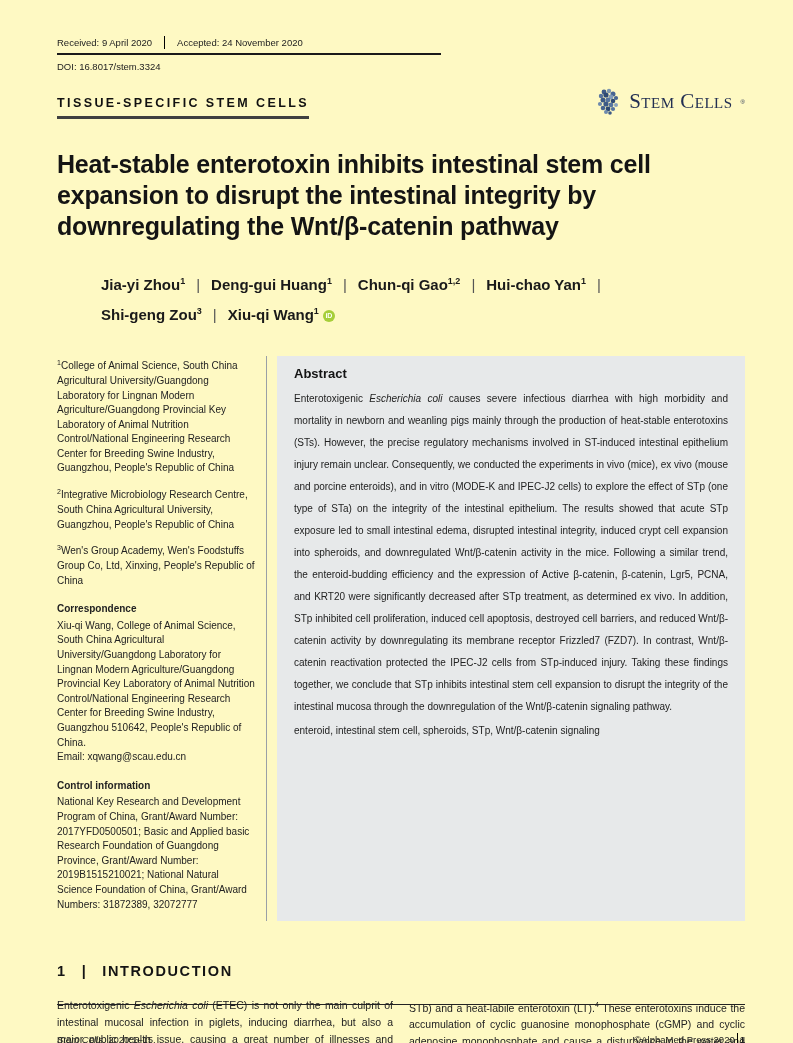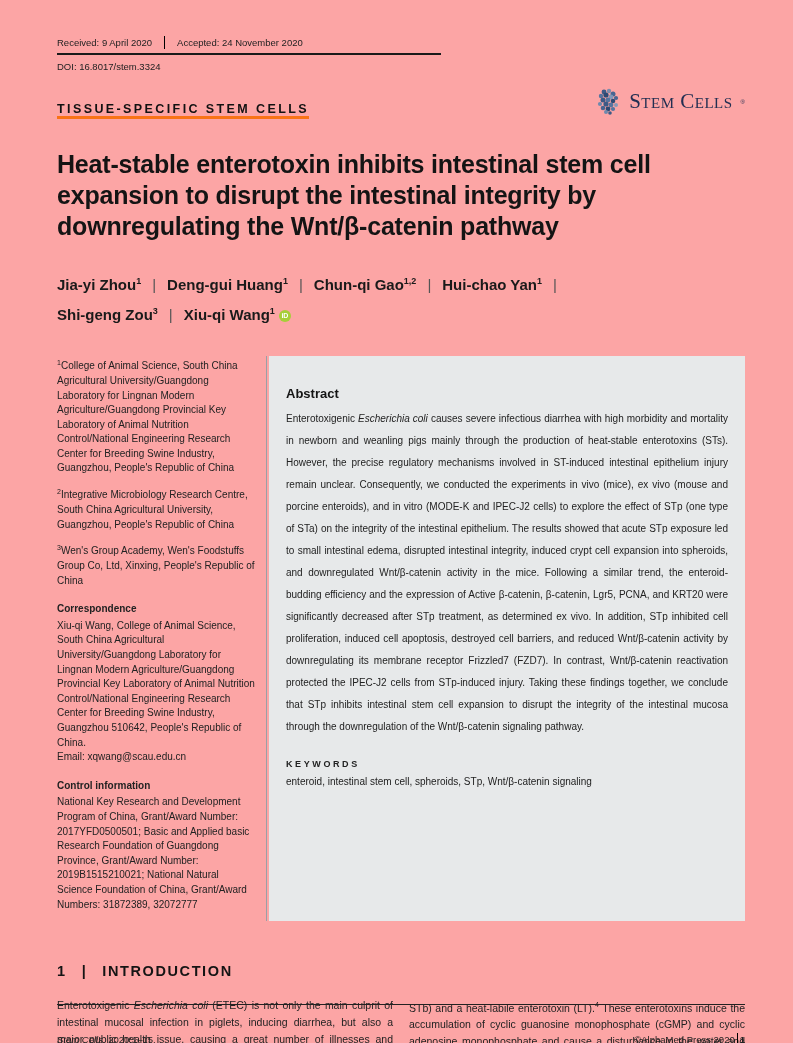--- a/index.html
+++ b/index.html
@@ -1,62 +1,62 @@
 <!DOCTYPE html>
 <html><head>
 <meta charset="utf-8">
 <style>
   html,body{margin:0;padding:0;background:#ffffff;}
   .page{
     width:793px;height:1043px;position:relative;overflow:hidden;
-    box-sizing:border-box;background:#fca5a5;color:#1c1c1c;
+    box-sizing:border-box;background:#fef9c3;color:#1c1c1c;
     font-family:"Liberation Sans","DejaVu Sans",sans-serif;
     padding:36px 48px 0 57px;
   }
   
   .received-row{
     display:flex;align-items:center;gap:12px;
     font-size:9.5px;color:#222;
     border-bottom:2px solid #1a1a1a;width:384px;padding-bottom:4px;
   }
   .meta-divider{width:1px;height:13px;background:#000;}
   .doi-row{margin-top:6px;font-size:9.5px;color:#222;}
   
   .section-row{display:flex;justify-content:space-between;align-items:flex-end;margin-top:14px;}
   .section-label{
     font-weight:bold;font-size:12.5px;letter-spacing:2.4px;color:#111;
-    border-bottom:3px solid #f97316;
+    border-bottom:3px solid #404040;padding-bottom:6px;
   }
   .logo{display:flex;align-items:center;gap:7px;padding-bottom:2px;}
   .logo-text{
     font-family:"Liberation Serif","DejaVu Serif",serif;
     font-variant:small-caps;font-size:21px;color:#222f52;letter-spacing:0.5px;line-height:1;
   }
   .logo-reg{font-size:6px;color:#222f52;vertical-align:top;margin-left:1px;}
   
   .title{
     margin-top:30px;width:672px;
     font-size:25px;font-weight:bold;line-height:31px;color:#141414;letter-spacing:-0.2px;
   }
-  .authors{margin-top:26px;font-size:15px;font-weight:bold;color:#1a1a1a;line-height:27px;}
+  .authors{margin-top:26px;font-size:15px;font-weight:bold;color:#1a1a1a;line-height:27px;margin-left:44px;}
   .authors sup{font-size:9px;font-weight:bold;}
   .author-sep{font-weight:400;color:#555;margin:0 11px;}
   .orcid{
     display:inline-flex;align-items:center;justify-content:center;
     width:12px;height:12px;border-radius:50%;background:#a6ce39;color:#fff;
     font-size:7px;font-weight:bold;margin-left:4px;vertical-align:2px;font-style:normal;
   }
   
   .meta-cols{display:flex;margin-top:28px;align-items:stretch;}
   .sidebar{width:198px;font-size:10px;line-height:14.6px;color:#222;}
   .sidebar p{margin:0 0 9px 0;}
   .sidebar .head{font-weight:bold;margin:14px 0 2px 0;}
   .sidebar sup{font-size:7px;}
   .vrule{width:1px;background:#9aa0a6;margin-left:11px;}
-  .abstract-box{flex:1;margin-left:2px;background:#e7e9ea;padding:28px 17px 16px 17px;}
+  .abstract-box{flex:1;margin-left:10px;background:#e7e9ea;padding:8px 17px 16px 17px;}
   .abstract-head{font-size:13px;font-weight:bold;color:#141414;margin:2px 0 7px 0;}
   .abstract-text{font-size:10px;line-height:22px;text-align:justify;color:#222;margin:0;}
   .kw-head{font-size:9px;font-weight:bold;letter-spacing:2.6px;color:#222;margin-top:21px;}
   .kw-text{font-size:10px;color:#222;margin-top:7px;}
   
   .intro-head{
     margin-top:42px;display:flex;align-items:center;gap:15px;
     font-size:14.5px;font-weight:bold;letter-spacing:1.6px;color:#141414;
   }
   .body-cols{display:flex;gap:16px;margin-top:18px;}
@@ -138,21 +138,20 @@
       <p class="head">Correspondence</p>
       <p><span>Xiu-qi Wang, College of Animal Science, South China Agricultural University/Guangdong Laboratory for Lingnan Modern Agriculture/Guangdong Provincial Key Laboratory of Animal Nutrition Control/National Engineering Research Center for Breeding Swine Industry, Guangzhou 510642, People's Republic of China.</span><br>
         <span>Email: xqwang@scau.edu.cn</span></p>
       <p class="head">Control information</p>
       <p>National Key Research and Development Program of China, Grant/Award Number: 2017YFD0500501; Basic and Applied basic Research Foundation of Guangdong Province, Grant/Award Number: 2019B1515210021; National Natural Science Foundation of China, Grant/Award Numbers: 31872389, 32072777</p>
     </div>
     <div class="vrule"></div>
     <div class="abstract-box">
       <div class="abstract-head">Abstract</div>
       <p class="abstract-text"><span>Enterotoxigenic </span><i>Escherichia coli</i><span> causes severe infectious diarrhea with high morbidity and mortality in newborn and weanling pigs mainly through the production of heat-stable enterotoxins (STs). However, the precise regulatory mechanisms involved in ST-induced intestinal epithelium injury remain unclear. Consequently, we conducted the experiments in vivo (mice), ex vivo (mouse and porcine enteroids), and in vitro (MODE-K and IPEC-J2 cells) to explore the effect of STp (one type of STa) on the integrity of the intestinal epithelium. The results showed that acute STp exposure led to small intestinal edema, disrupted intestinal integrity, induced crypt cell expansion into spheroids, and downregulated Wnt/β-catenin activity in the mice. Following a similar trend, the enteroid-budding efficiency and the expression of Active β-catenin, β-catenin, Lgr5, PCNA, and KRT20 were significantly decreased after STp treatment, as determined ex vivo. In addition, STp inhibited cell proliferation, induced cell apoptosis, destroyed cell barriers, and reduced Wnt/β-catenin activity by downregulating its membrane receptor Frizzled7 (FZD7). In contrast, Wnt/β-catenin reactivation protected the IPEC-J2 cells from STp-induced injury. Taking these findings together, we conclude that STp inhibits intestinal stem cell expansion to disrupt the integrity of the intestinal mucosa through the downregulation of the Wnt/β-catenin signaling pathway.</span></p>
-      <div class="kw-head">KEYWORDS</div>
       <div class="kw-text">enteroid, intestinal stem cell, spheroids, STp, Wnt/β-catenin signaling</div>
     </div>
   </div>
 
   <div class="intro-head">
     <span>1</span>
     <span>|</span>
     <span>INTRODUCTION</span>
   </div>
 

